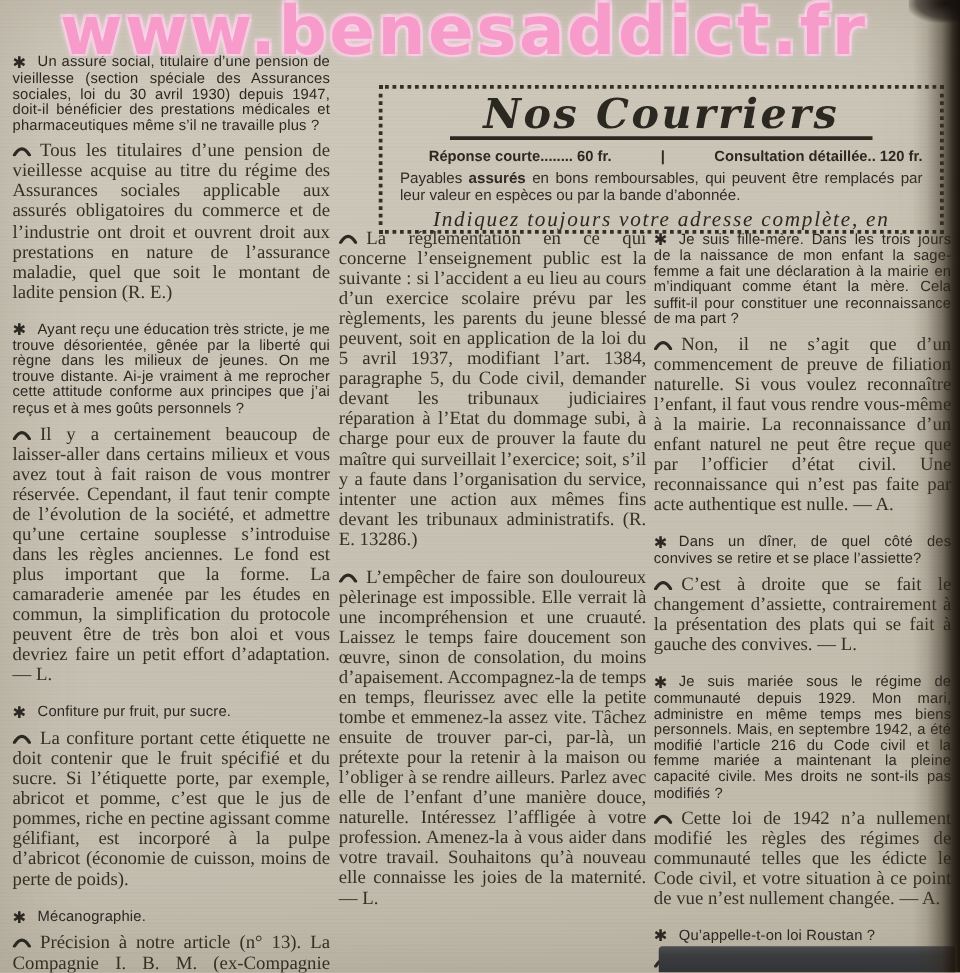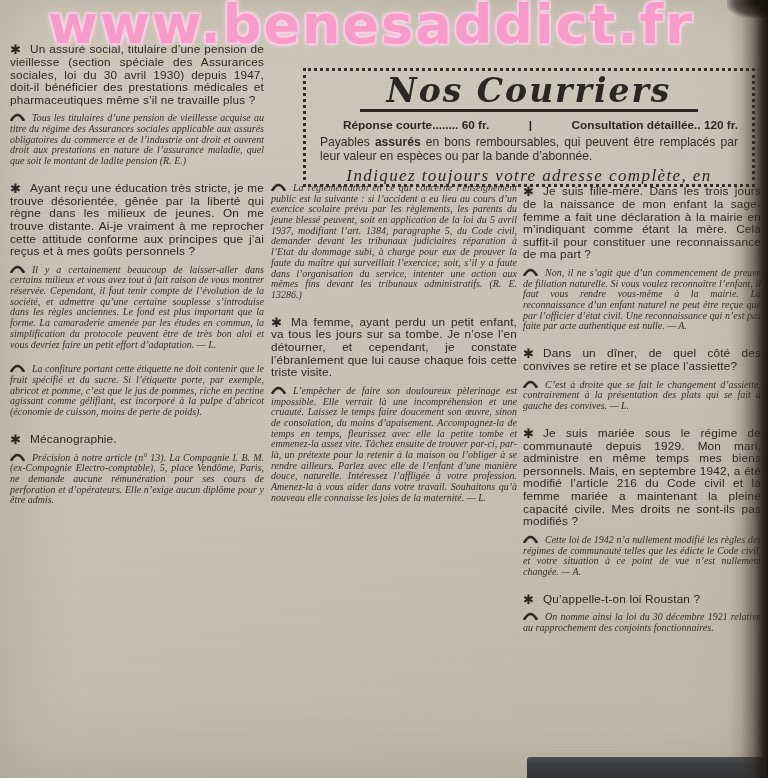--- a/index.html
+++ b/index.html
@@ -44,22 +44,22 @@
   .col2{left:271px;top:183px;width:246px;}
   .col3{left:523px;top:184px;width:238px;}
   .qa{margin:0;}
   .q{
     font-family:"Liberation Sans",sans-serif;font-weight:normal;
     font-size:11.8px;line-height:1.07;letter-spacing:0.15px;
     margin:0 0 7px 0;color:#2b2721;
   }
   .a{
     font-family:"Liberation Serif",serif;
-    font-size:10px;line-height:1.07;
-    margin:0 0 14px 0;color:#353026;font-style:italic;
+    font-size:15px;line-height:1.07;
+    margin:0 0 14px 0;color:#353026;
   }
   .qmark{display:inline-block;margin-right:9px;font-size:13px;transform:translateY(1px);}
   .amark{display:inline-block;margin-right:7px;}
   .amark svg{display:inline-block;vertical-align:baseline;}
   
   .courriers{
     position:absolute;left:303px;top:68px;width:452px;height:119px;z-index:3;
     border:3px dotted #353026;box-sizing:border-box;
     padding:2px 12px 4px;overflow:hidden;
   }
@@ -116,40 +116,40 @@
               <path d="M1.5 7 Q7.5 -3 13.5 7" fill="none" stroke="#2c2822" stroke-width="2.6" stroke-linecap="round"></path>
             </svg></span><span>Tous les titulaires d’une pension de vieillesse acquise au titre du régime des Assurances sociales applicable aux assurés obligatoires du commerce et de l’industrie ont droit et ouvrent droit aux prestations en nature de l’assurance maladie, quel que soit le montant de ladite pension (R. E.)</span></p>
     </div>
     <div class="qa">
       <p class="q"><span class="qmark">✱</span><span>Ayant reçu une éducation très stricte, je me trouve désorientée, gênée par la liberté qui règne dans les milieux de jeunes. On me trouve distante. Ai-je vraiment à me reprocher cette attitude conforme aux principes que j’ai reçus et à mes goûts personnels ?</span></p>
       <p class="a"><span class="amark"><svg width="15" height="8" viewBox="0 0 15 8">
               <path d="M1.5 7 Q7.5 -3 13.5 7" fill="none" stroke="#2c2822" stroke-width="2.6" stroke-linecap="round"></path>
             </svg></span><span>Il y a certainement beaucoup de laisser-aller dans certains milieux et vous avez tout à fait raison de vous montrer réservée. Cependant, il faut tenir compte de l’évolution de la société, et admettre qu’une certaine souplesse s’introduise dans les règles anciennes. Le fond est plus important que la forme. La camaraderie amenée par les études en commun, la simplification du protocole peuvent être de très bon aloi et vous devriez faire un petit effort d’adaptation. — L.</span></p>
     </div>
     <div class="qa">
+      <p class="q"><span class="qmark">✱</span><span>Confiture pur fruit, pur sucre.</span></p>
       <p class="a"><span class="amark"><svg width="15" height="8" viewBox="0 0 15 8">
               <path d="M1.5 7 Q7.5 -3 13.5 7" fill="none" stroke="#2c2822" stroke-width="2.6" stroke-linecap="round"></path>
             </svg></span><span>La confiture portant cette étiquette ne doit contenir que le fruit spécifié et du sucre. Si l’étiquette porte, par exemple, abricot et pomme, c’est que le jus de pommes, riche en pectine agissant comme gélifiant, est incorporé à la pulpe d’abricot (économie de cuisson, moins de perte de poids).</span></p>
     </div>
     <div class="qa">
       <p class="q"><span class="qmark">✱</span><span>Mécanographie.</span></p>
       <p class="a"><span class="amark"><svg width="15" height="8" viewBox="0 0 15 8">
               <path d="M1.5 7 Q7.5 -3 13.5 7" fill="none" stroke="#2c2822" stroke-width="2.6" stroke-linecap="round"></path>
             </svg></span><span>Précision à notre article (n° 13). La Compagnie I. B. M. (ex-Compagnie Electro-comptable), 5, place Vendôme, Paris, ne demande aucune rémunération pour ses cours de perforation et d’opérateurs. Elle n’exige aucun diplôme pour y être admis.</span></p>
     </div>
   </div>
 
   <div class="col col2">
     <div class="qa">
       <p class="a"><span class="amark"><svg width="15" height="8" viewBox="0 0 15 8">
               <path d="M1.5 7 Q7.5 -3 13.5 7" fill="none" stroke="#2c2822" stroke-width="2.6" stroke-linecap="round"></path>
             </svg></span><span>La réglementation en ce qui concerne l’enseignement public est la suivante : si l’accident a eu lieu au cours d’un exercice scolaire prévu par les règlements, les parents du jeune blessé peuvent, soit en application de la loi du 5 avril 1937, modifiant l’art. 1384, paragraphe 5, du Code civil, demander devant les tribunaux judiciaires réparation à l’Etat du dommage subi, à charge pour eux de prouver la faute du maître qui surveillait l’exercice; soit, s’il y a faute dans l’organisation du service, intenter une action aux mêmes fins devant les tribunaux administratifs. (R. E. 13286.)</span></p>
     </div>
     <div class="qa">
-      <p class="q"><span class="qmark">✱</span><span>Ma femme, ayant perdu un petit enfant, va tous les jours sur sa tombe. Je n’ose l’en détourner, et cependant, je constate l’ébranlement que lui cause chaque fois cette triste visite.</span></p>
       <p class="a"><span class="amark"><svg width="15" height="8" viewBox="0 0 15 8">
               <path d="M1.5 7 Q7.5 -3 13.5 7" fill="none" stroke="#2c2822" stroke-width="2.6" stroke-linecap="round"></path>
             </svg></span><span>L’empêcher de faire son douloureux pèlerinage est impossible. Elle verrait là une incompréhension et une cruauté. Laissez le temps faire doucement son œuvre, sinon de consolation, du moins d’apaisement. Accompagnez-la de temps en temps, fleurissez avec elle la petite tombe et emmenez-la assez vite. Tâchez ensuite de trouver par-ci, par-là, un prétexte pour la retenir à la maison ou l’obliger à se rendre ailleurs. Parlez avec elle de l’enfant d’une manière douce, naturelle. Intéressez l’affligée à votre profession. Amenez-la à vous aider dans votre travail. Souhaitons qu’à nouveau elle connaisse les joies de la maternité. — L.</span></p>
     </div>
   </div>
 
   <div class="col col3">
     <div class="qa">
       <p class="q"><span class="qmark">✱</span><span>Je suis fille-mère. Dans les trois jours de la naissance de mon enfant la sage-femme a fait une déclaration à la mairie en m’indiquant comme étant la mère. Cela suffit-il pour constituer une reconnaissance de ma part ?</span></p>
       <p class="a"><span class="amark"><svg width="15" height="8" viewBox="0 0 15 8">

